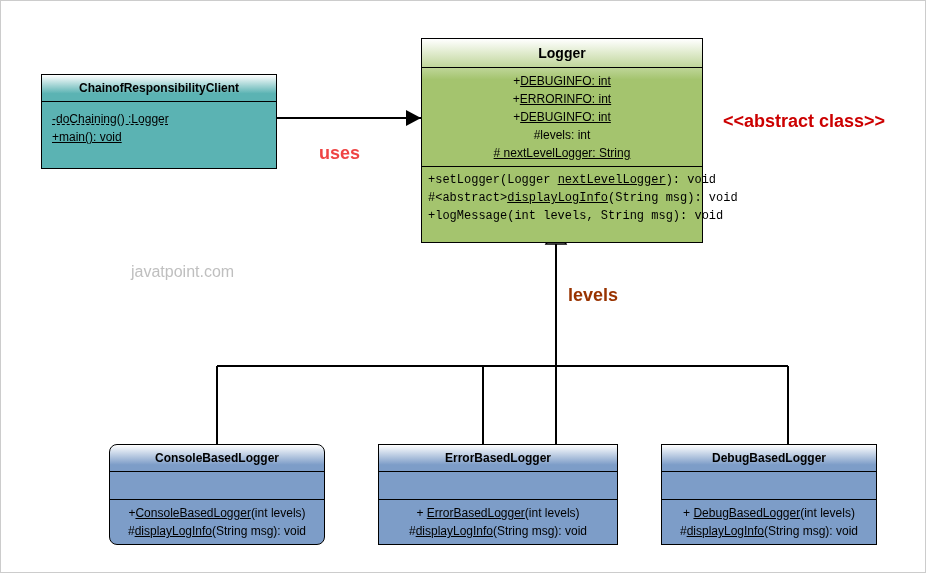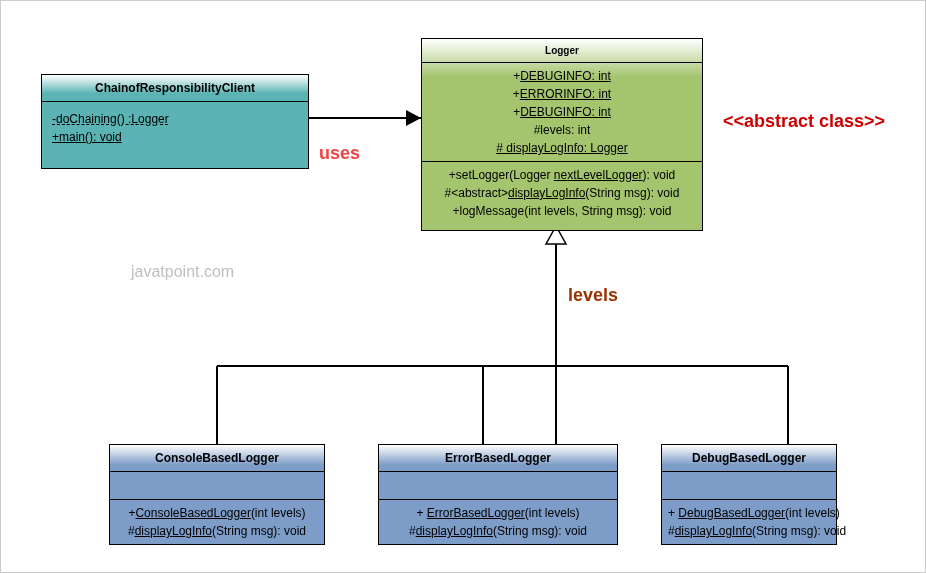--- a/index.html
+++ b/index.html
@@ -72,67 +72,67 @@
   <polygon points="555,225 545,243 565,243" fill="#fff" stroke="#000" stroke-width="1.5"></polygon>
 
   <line x1="216" y1="365" x2="787" y2="365" stroke="#000" stroke-width="2"></line>
   <line x1="555" y1="365" x2="555" y2="443" stroke="#000" stroke-width="2"></line>
 
   <line x1="216" y1="365" x2="216" y2="443" stroke="#000" stroke-width="2"></line>
   <line x1="482" y1="365" x2="482" y2="443" stroke="#000" stroke-width="2"></line>
   <line x1="787" y1="365" x2="787" y2="443" stroke="#000" stroke-width="2"></line>
 </svg>
 
-<div class="uml-class teal" style="left:40px; top:73px; width:268px;">
+<div class="uml-class teal" style="left:40px; top:73px; width:236px;">
   <div class="title">ChainofResponsibilityClient</div>
   <div class="section" style="text-align:left; padding:8px 10px 22px;">
     <div class="row">
       <span class="dashedu">-doChaining() :Logger</span>
     </div>
     <div class="row">
       <span class="u">+main(): void</span>
     </div>
   </div>
 </div>
 
 <div class="uml-class green" style="left:420px; top:37px; width:282px;">
-  <div class="title" style="font-size:10px;">Logger</div>
+  <div class="title" style="font-size:14px;">Logger</div>
   <div class="section">
     <div class="row"><span>+</span><span class="u">DEBUGINFO: int</span></div>
     <div class="row"><span>+</span><span class="u">ERRORINFO: int</span></div>
     <div class="row"><span>+</span><span class="u">DEBUGINFO: int</span></div>
     <div class="row">#levels: int</div>
-    <div class="row"><span class="u"># displayLogInfo: Logger</span></div>
+    <div class="row"><span class="u"># nextLevelLogger: String</span></div>
   </div>
-  <div class="section" style="padding-bottom:10px;">
+  <div class="section" style="padding-bottom:17px;font-family:Liberation Mono, monospace;">
     <div class="row"><span>+setLogger(Logger </span><span class="u">nextLevelLogger</span><span>): void</span></div>
     <div class="row"><span>#&lt;abstract&gt;</span><span class="u">displayLogInfo</span><span>(String msg): void</span></div>
     <div class="row">+logMessage(int levels, String msg): void</div>
   </div>
 </div>
 
-<div class="uml-class blue" style="left:108px; top:443px; width:216px;">
+<div class="uml-class blue" style="left:108px; top:443px; width:216px;border-radius:8px;">
   <div class="title">ConsoleBasedLogger</div>
   <div class="empty-section"></div>
   <div class="section">
     <div class="row"><span>+</span><span class="u">ConsoleBasedLogger</span><span>(int levels)</span></div>
     <div class="row"><span>#</span><span class="u">displayLogInfo</span><span>(String msg): void</span></div>
   </div>
 </div>
 
 <div class="uml-class blue" style="left:377px; top:443px; width:240px;">
   <div class="title">ErrorBasedLogger</div>
   <div class="empty-section"></div>
   <div class="section">
     <div class="row"><span>+ </span><span class="u">ErrorBasedLogger</span><span>(int levels)</span></div>
     <div class="row"><span>#</span><span class="u">displayLogInfo</span><span>(String msg): void</span></div>
   </div>
 </div>
 
-<div class="uml-class blue" style="left:660px; top:443px; width:176px;">
+<div class="uml-class blue" style="left:660px; top:443px; width:216px;">
   <div class="title">DebugBasedLogger</div>
   <div class="empty-section"></div>
   <div class="section">
     <div class="row"><span>+ </span><span class="u">DebugBasedLogger</span><span>(int levels)</span></div>
     <div class="row"><span>#</span><span class="u">displayLogInfo</span><span>(String msg): void</span></div>
   </div>
 </div>
 
 <div class="label" style="left:318px; top:142px; color:#ef4444;">uses</div>
 <div class="label" style="left:567px; top:284px; color:#993300;">levels</div>

